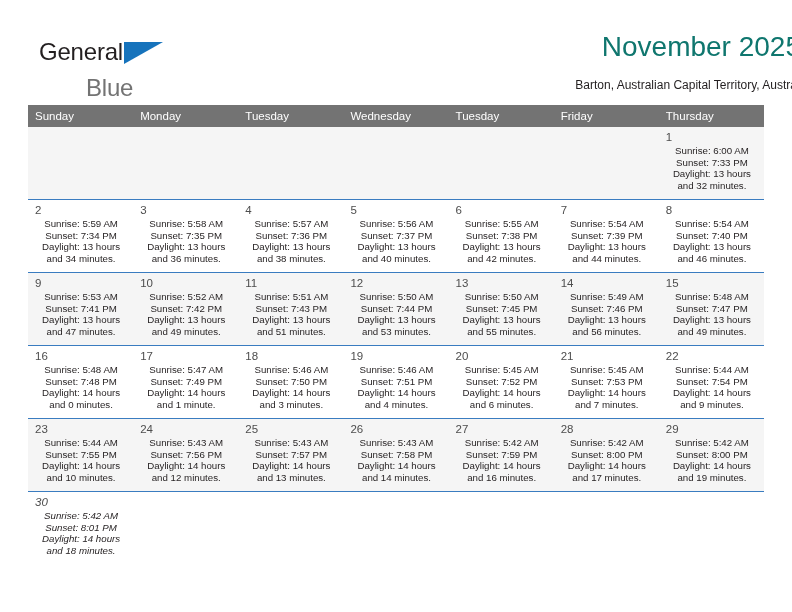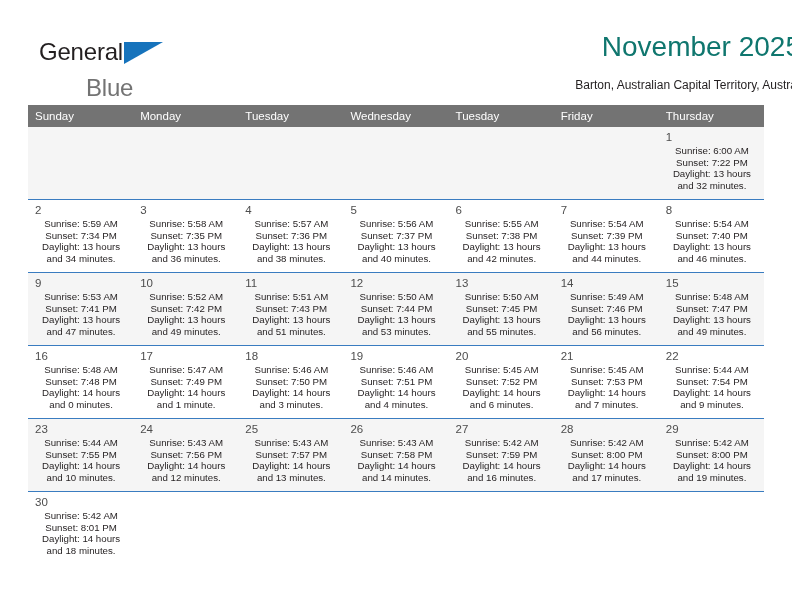--- a/index.html
+++ b/index.html
@@ -136,21 +136,21 @@
     text-align: center;
   }
   .dayinfo div {
     white-space: nowrap;
   }
   td.empty .cell-inner { }
   tr.lastrow td {
     height: 82px;
     border-bottom: none;
   }
-  tr.lastrow .cell-inner { height: 82px; }
+  tr.lastrow .cell-inner { height: 82px; font-style: italic; }
 </style>
 </head>
 <body>
 
 <div class="page">
 
   <div class="header">
 
     <div class="logo">
       <span class="logo-general">General</span>
@@ -204,21 +204,21 @@
           <td class="empty">
             <div class="cell-inner">
               <div class="daynum"></div>
             </div>
           </td>
           <td>
             <div class="cell-inner">
               <div class="daynum">1</div>
               <div class="dayinfo">
                 <div>Sunrise: 6:00 AM</div>
-                <div>Sunset: 7:22 PM</div>
+                <div>Sunset: 7:33 PM</div>
                 <div>Daylight: 13 hours</div>
                 <div>and 32 minutes.</div>
               </div>
             </div>
           </td>
         </tr>
         <tr>
           <td>
             <div class="cell-inner">
               <div class="daynum">2</div>

